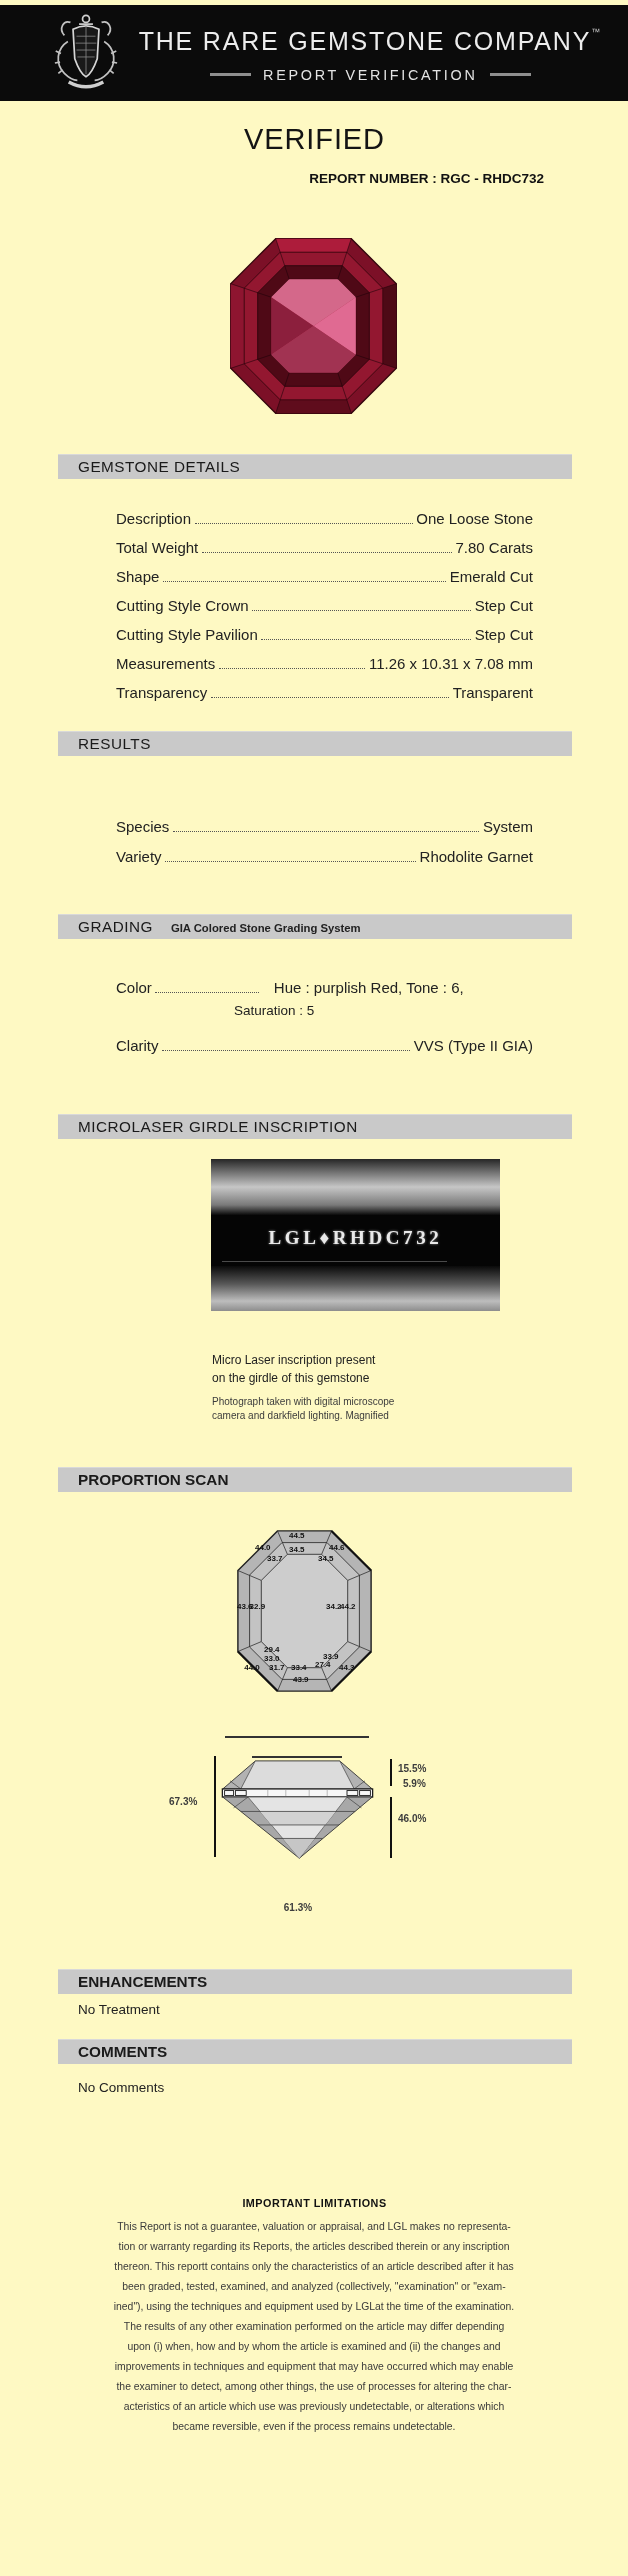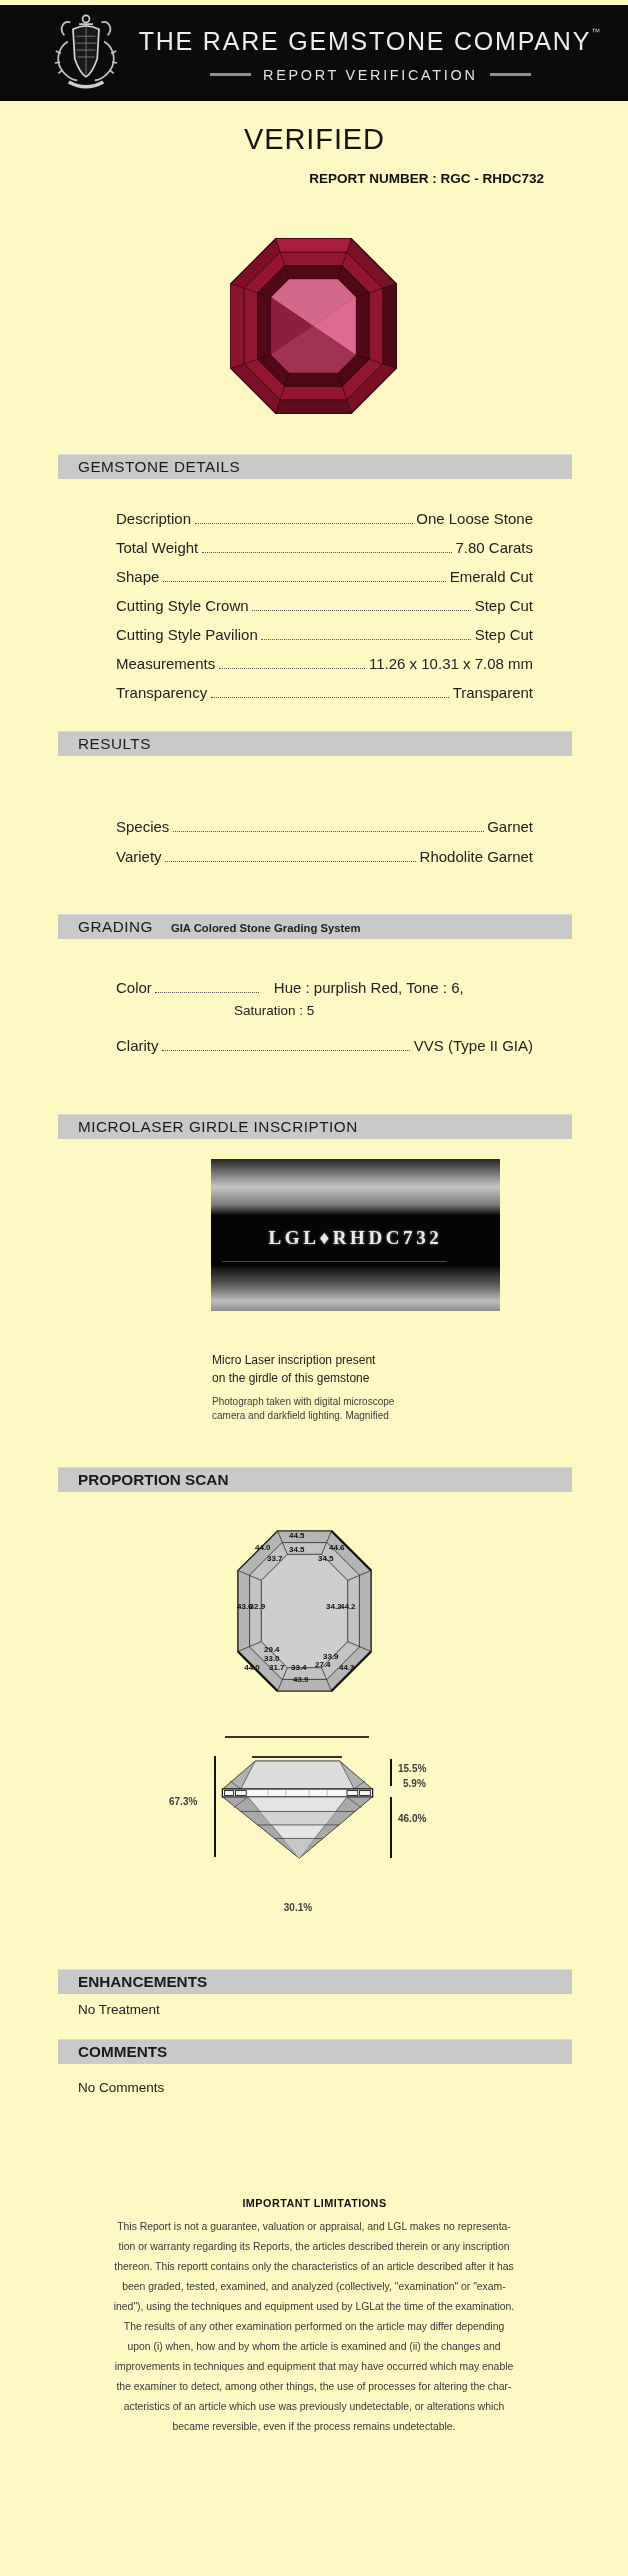--- a/index.html
+++ b/index.html
@@ -193,21 +193,21 @@
       </div>
   </div>
 
   <div class="bar" style="top:731px">
     <span class="t">RESULTS</span>
   </div>
   <div class="rows" style="top:805px">
     <div class="row" style="height:30px">
         <span class="lbl">Species</span>
         <span class="dots"></span>
-        <span class="val">Garnet</span>
+        <span class="val">System</span>
       </div>
     <div class="row" style="height:30px">
         <span class="lbl">Variety</span>
         <span class="dots"></span>
         <span class="val">Rhodolite Garnet</span>
       </div>
   </div>
 
   <div class="bar bar-grading" style="top:914px">
     <span class="t">GRADING</span>
@@ -325,21 +325,21 @@
     </svg>
 
     <div class="vline" style="left:79px;top:38px;height:101px"></div>
     <span class="pl" style="left:34px;top:78px">67.3%</span>
 
     <div class="vline" style="left:255px;top:41px;height:27px"></div>
     <div class="vline" style="left:255px;top:79px;height:61px"></div>
     <span class="pl" style="left:263px;top:45px">15.5%</span>
     <span class="pl" style="left:268px;top:60px">5.9%</span>
     <span class="pl" style="left:263px;top:95px">46.0%</span>
-    <span class="pl ctr" style="left:143px;width:40px;top:143px">30.1%</span>
+    <span class="pl ctr" style="left:143px;width:40px;top:143px">61.3%</span>
   </div>
 
   <div class="bar bold" style="top:1969px">
     <span class="t">ENHANCEMENTS</span>
   </div>
   <div class="simpleval" style="top:2002px">No Treatment</div>
 
   <div class="bar bold" style="top:2039px">
     <span class="t">COMMENTS</span>
   </div>

